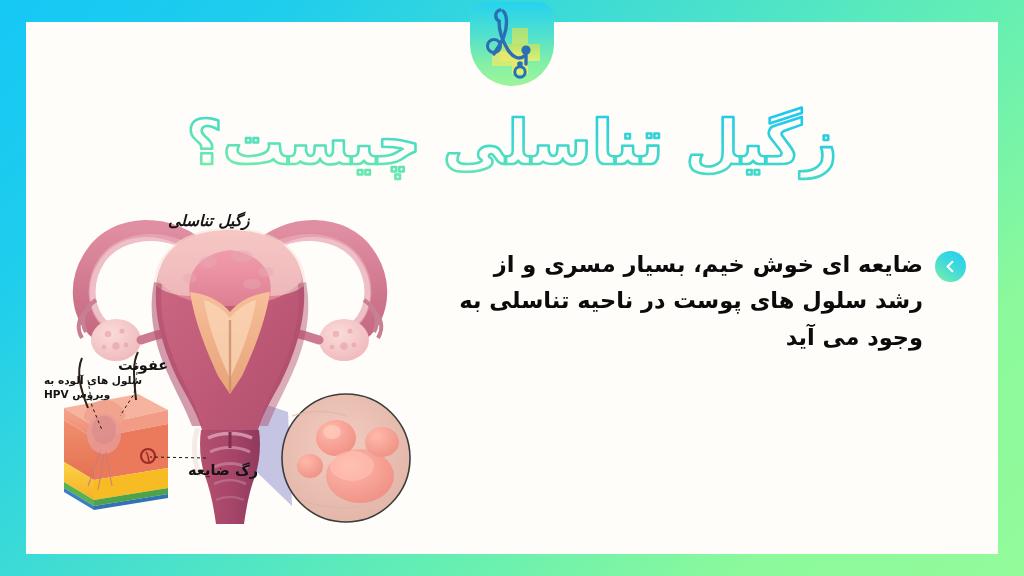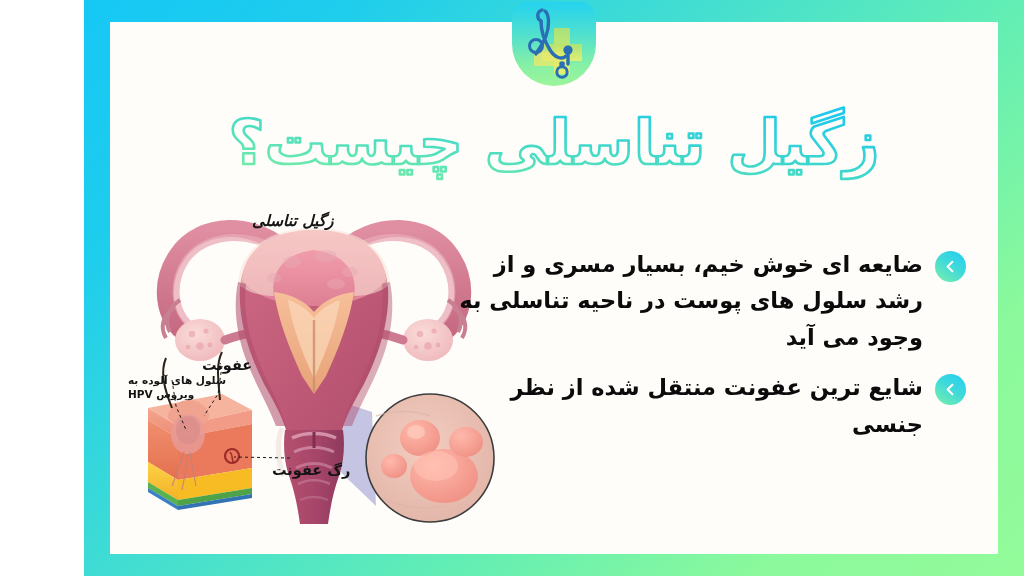--- a/index.html
+++ b/index.html
@@ -6,21 +6,21 @@
   *{margin:0;padding:0;box-sizing:border-box;}
   html,body{width:1024px;height:576px;overflow:hidden;}
   body{
     font-family:"DejaVu Sans","Liberation Sans",sans-serif;
     background:#ffffff;
   }
 
   
   .slide{
     position:relative;
-    width:940px;height:576px;
+    width:1024px;height:576px;
     background:linear-gradient(135deg,#15c8f5 0%,#1fcdec 18%,#45dfd0 42%,#63eeb4 62%,#8bf99c 82%,#93fb9a 100%);
     overflow:hidden;
   }
   .card{
     position:absolute;
     left:26px;top:22px;right:26px;bottom:22px;
     background:#fffdfa;
   }
 
   
@@ -177,28 +177,20 @@
 
     <div class="bullet">
       <span class="bullet-icon">
         <svg width="13" height="13" viewBox="0 0 13 13" xmlns="http://www.w3.org/2000/svg">
           <path d="M8.4 1.8 L3.6 6.5 L8.4 11.2" fill="none" stroke="#ffffff" stroke-width="2.1" stroke-linecap="round" stroke-linejoin="round"></path>
         </svg>
       </span>
       <span class="bullet-text">ضایعه ای خوش خیم، بسیار مسری و از رشد سلول های پوست در ناحیه تناسلی به وجود می آید</span>
     </div>
 
-    <div class="bullet">
-      <span class="bullet-icon">
-        <svg width="13" height="13" viewBox="0 0 13 13" xmlns="http://www.w3.org/2000/svg">
-          <path d="M8.4 1.8 L3.6 6.5 L8.4 11.2" fill="none" stroke="#ffffff" stroke-width="2.1" stroke-linecap="round" stroke-linejoin="round"></path>
-        </svg>
-      </span>
-      <span class="bullet-text">شایع ترین عفونت منتقل شده از نظر جنسی</span>
-    </div>
 
   </div>
 
   <div class="anatomy">
     <svg viewBox="0 0 400 360" xmlns="http://www.w3.org/2000/svg">
       <defs>
         <linearGradient id="fundusG" x1="0" y1="0" x2="0" y2="1">
           <stop offset="0" stop-color="#f2a7b2"></stop>
           <stop offset="0.5" stop-color="#ec93a4"></stop>
           <stop offset="1" stop-color="#dd7f93"></stop>
@@ -375,15 +367,15 @@
       <path d="M176 278 L120 277" fill="none" stroke="#1a1a1a" stroke-width="1" stroke-dasharray="3 3"></path>
     </svg>
   </div>
 
   <div class="anatomy-label">زگیل تناسلی</div>
 
   <div class="lbl-wart">عفونت</div>
 
   <div class="lbl-cells">سلول های آلوده به ویروس HPV</div>
 
-  <div class="lbl-vessel">رگ عفونت</div>
+  <div class="lbl-vessel">رگ ضایعه</div>
 
 </div>
 
 </body></html>

